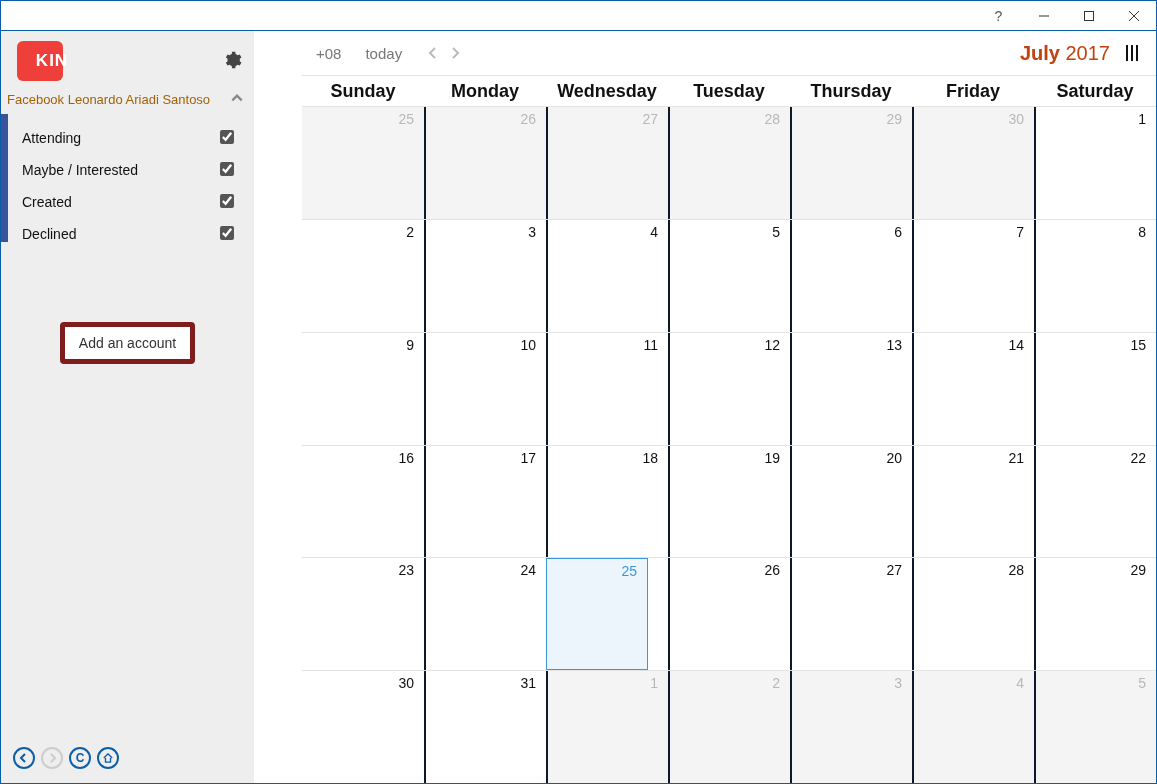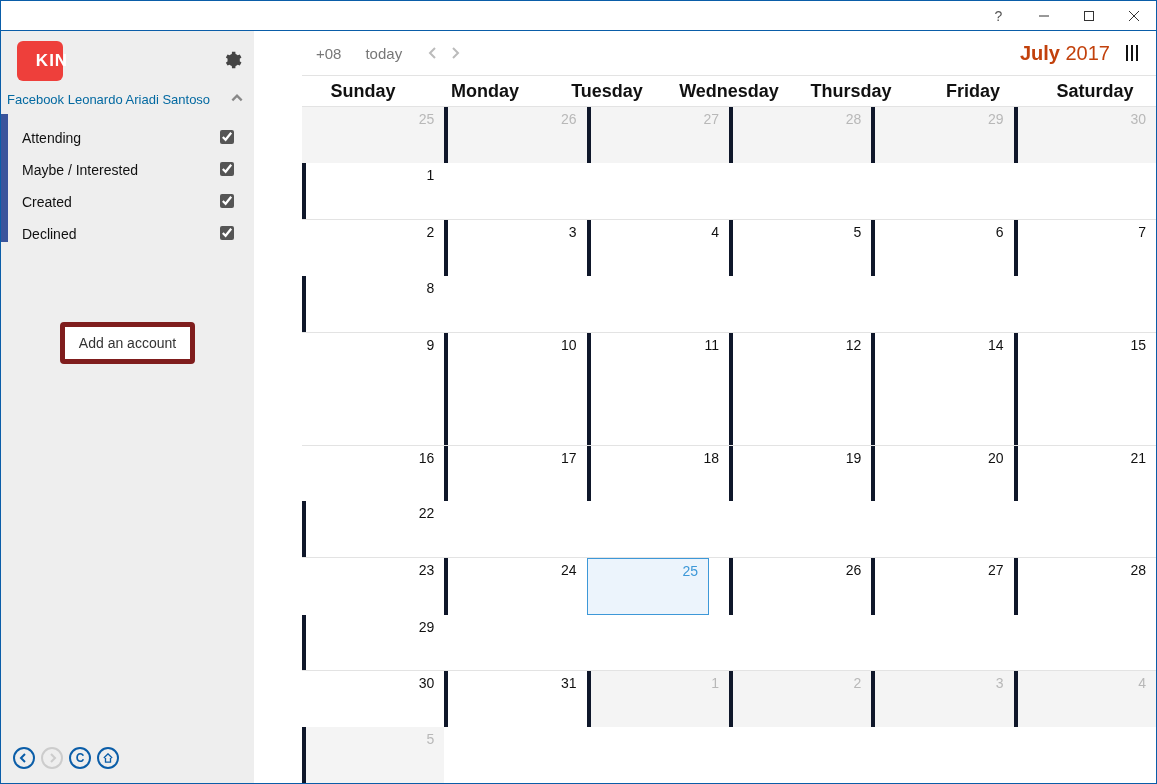--- a/index.html
+++ b/index.html
@@ -7,21 +7,21 @@
   .window { width:1157px; height:784px; border:1px solid #0a5da8; background:#fff; position:relative; display:flex; flex-direction:column; }
   .titlebar { height:30px; border-bottom:1px solid #0a5da8; display:flex; justify-content:flex-end; align-items:center; }
   .titlebtn { width:45px; height:100%; display:flex; align-items:center; justify-content:center; color:#333; }
   .titlebtn svg { width:12px; height:12px; }
   .body { flex:1; display:flex; min-height:0; }
   .sidebar { width:253px; background:#eeeeee; display:flex; flex-direction:column; position:relative; }
   .sidehdr { display:flex; align-items:center; padding:10px 12px 6px 16px; }
   .logo { width:46px; height:40px; background:#ee3f3b; color:#fff; display:flex; align-items:center; justify-content:center; font-weight:bold; font-size:17px; border-radius:6px; letter-spacing:1px;padding-left:24px;}
   .spacer { flex:1; }
   .gear-icon svg { width:20px; height:20px; fill:#444; }
-  .acct { display:flex; align-items:center; font-size:13px; color:#0369a1; padding:4px 10px 6px 6px; }
+  .acct { display:flex; align-items:center; font-size:13px; color:#a16207; padding:4px 10px 6px 6px; }
   .chevup svg { width:14px; height:14px; stroke:#888; fill:none; stroke-width:2; }
   .filters { }
   .filter { display:flex; align-items:flex-end; height:32px; padding-right:18px; position:relative; }
   .stripe { width:7px; height:100%; background:#3a549c; margin-right:14px; flex-shrink:0;}
   .flabel { flex:1; font-size:14px; color:#111;}
   .cbwrap { width:16px; height:16px; }
   .cbwrap input { width:14px; height:14px; accent-color:#555;}
   .addbtn { margin:80px auto 0 auto; padding:8px 14px; background:#fff; border:5px solid #7f1d1d; border-radius:4px; font-size:14px; color:#333; }
   .sidefoot { position:absolute; left:12px; bottom:14px; display:flex; gap:6px; align-items:center;}
   .circbtn { width:22px; height:22px; border:2px solid #0a5da8; border-radius:50%; display:flex; align-items:center; justify-content:center; color:#0a5da8;}
@@ -34,22 +34,22 @@
   .navarrow { width:22px; height:22px; display:flex; align-items:center; justify-content:center; }
   .navarrow svg { width:12px; height:12px; stroke:#bbb; fill:none; stroke-width:2;}
   .title { margin-left:auto; font-size:20px; color:#c2410c; margin-right:16px;}
   .title b { font-weight:bold;}
   .menu3 { display:flex; gap:3px; margin-right:0;}
   .menu3 span { width:2px; height:16px; background:#111; display:block;}
   .calendar { flex:1; display:flex; flex-direction:column; border-top:1px solid #e3e3e3;}
   .dowrow { display:grid; grid-template-columns:repeat(7,1fr); height:30px; }
   .dow { display:flex; align-items:center; justify-content:center; font-weight:bold; font-size:18px; color:#111;}
   .weeks { flex:1; display:grid; grid-template-rows:repeat(6,1fr); }
-  .week { display:grid; grid-template-columns:repeat(6,1fr); border-top:1px solid #e3e3e3;}
-  .day { border-left:4px solid #0f172a; position:relative; padding:4px 10px 0 0; text-align:right; font-size:14px; color:#111;}
+  .week { display:grid; grid-template-columns:repeat(7,1fr); border-top:1px solid #e3e3e3;}
+  .day { border-left:2px solid #0f172a; position:relative; padding:4px 10px 0 0; text-align:right; font-size:14px; color:#111;}
   .day:first-child { border-left:none;}
   .day.out { color:#b8b8b8;}
   .day.shade { background:#f4f4f4;}
   .day.today { border:1px solid #3d98d8; background:#ecf4fc; color:#3d98d8;}
 </style>
 </head>
 <body>
 
 <div class="window">
   <div class="titlebar">
@@ -150,22 +150,22 @@
         <span class="menu3">
             <span></span>
             <span></span>
             <span></span>
           </span>
       </div>
       <div class="calendar">
         <div class="dowrow" id="dowrow">
             <div class="dow">Sunday</div>
             <div class="dow">Monday</div>
+            <div class="dow">Wednesday</div>
             <div class="dow">Tuesday</div>
-            <div class="dow">Wednesday</div>
             <div class="dow">Thursday</div>
             <div class="dow">Friday</div>
             <div class="dow">Saturday</div>
           </div>
         <div class="weeks" id="weeks">
             <div class="week">
               <div class="day out shade">25</div>
               <div class="day out shade">26</div>
               <div class="day out shade">27</div>
               <div class="day out shade">28</div>
@@ -180,20 +180,21 @@
               <div class="day">5</div>
               <div class="day">6</div>
               <div class="day">7</div>
               <div class="day">8</div>
             </div>
             <div class="week">
               <div class="day">9</div>
               <div class="day">10</div>
               <div class="day">11</div>
               <div class="day">12</div>
+              <div class="day">13</div>
               <div class="day">14</div>
               <div class="day">15</div>
             </div>
             <div class="week">
               <div class="day">16</div>
               <div class="day">17</div>
               <div class="day">18</div>
               <div class="day">19</div>
               <div class="day">20</div>
               <div class="day">21</div>

